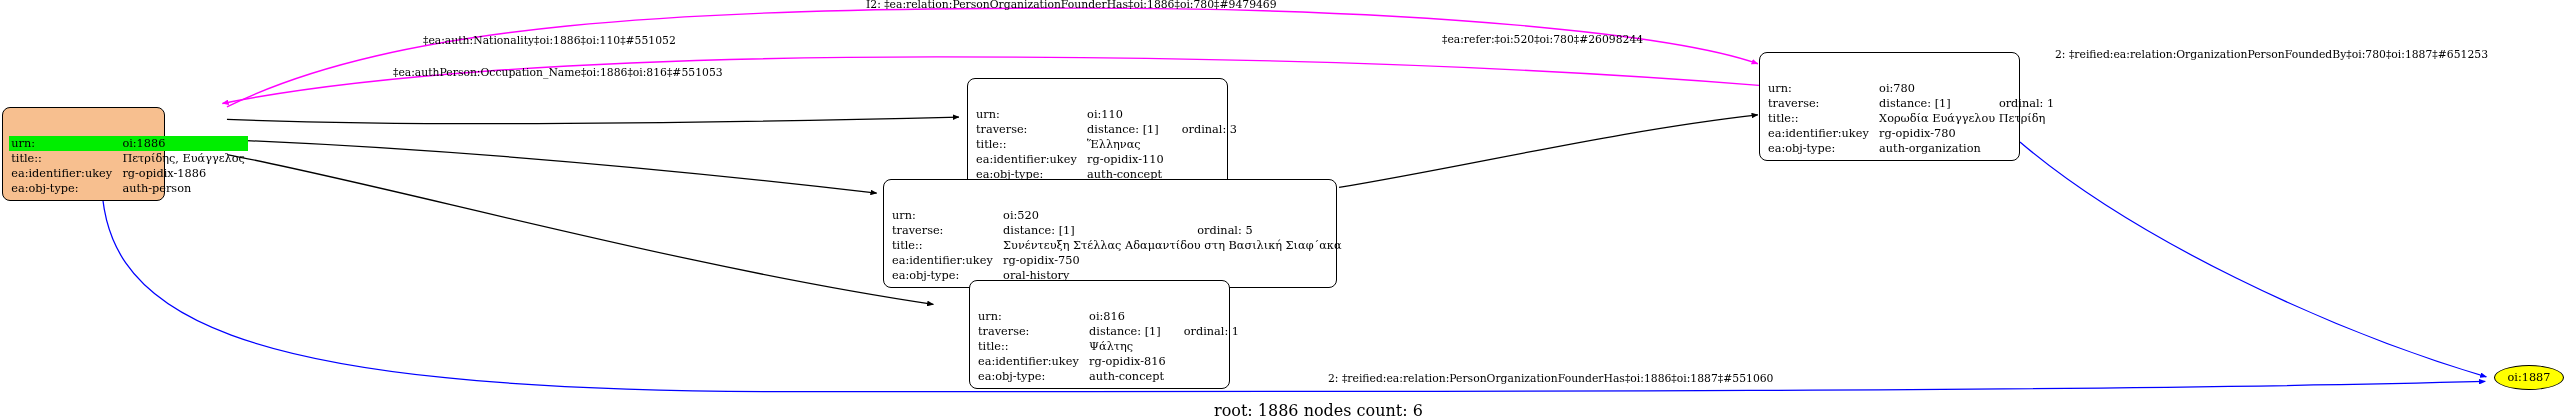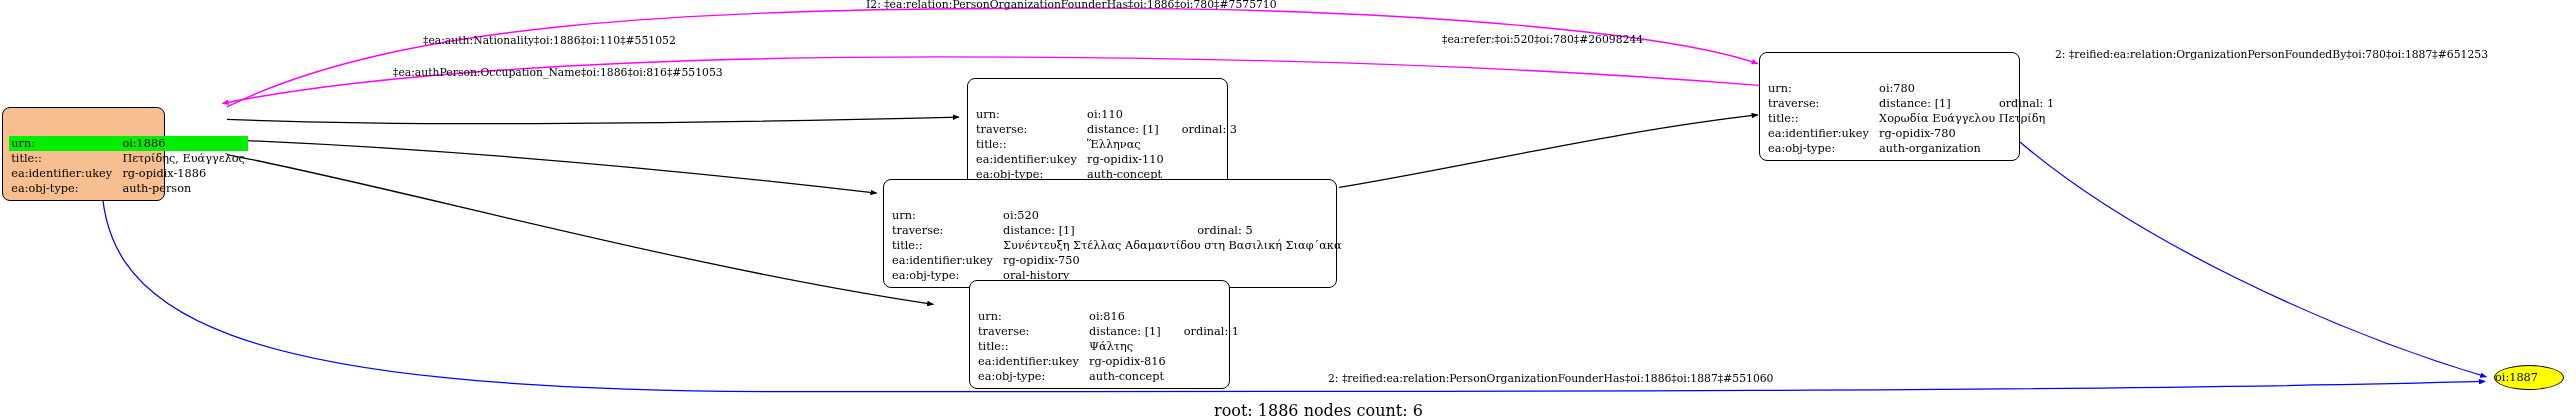--- a/index.html
+++ b/index.html
@@ -54,20 +54,21 @@
   }
   
   .ellipse-node {
     position: absolute;
     box-sizing: border-box;
     border: 1.1px solid #000000;
     border-radius: 50%;
     background: #ffff00;
     display: flex;
     align-items: center;
+    justify-content: center;
     font-size: 11.3px;
     color: #000000;
   }
   
   .edge-label {
     position: absolute;
     font-size: 10.8px;
     color: #000000;
     white-space: nowrap;
     line-height: 1;
@@ -107,21 +108,21 @@
 
     <path d="M 400,272 C 700,330 1200,470 1645,536" fill="none" stroke="#000000" stroke-width="2.2" marker-end="url(#arrow-black)"></path>
 
     <path d="M 2360,330 C 2600,290 2850,230 3098,202" fill="none" stroke="#000000" stroke-width="2.2" marker-end="url(#arrow-black)"></path>
 
     <path d="M 3560,250 C 3760,420 4100,580 4382,664" fill="none" stroke="#0000ff" stroke-width="2.2" marker-end="url(#arrow-blue)"></path>
 
     <path d="M 180,282 C 160,560 400,690 1400,690 C 2600,690 3700,690 4380,672" fill="none" stroke="#0000ff" stroke-width="2.2" marker-end="url(#arrow-blue)"></path>
   </svg>
 
-  <div class="edge-label" style="left:866px; top:0px;">I2: ‡ea:relation:PersonOrganizationFounderHas‡oi:1886‡oi:780‡#7575710</div>
+  <div class="edge-label" style="left:866px; top:0px;">I2: ‡ea:relation:PersonOrganizationFounderHas‡oi:1886‡oi:780‡#9479469</div>
 
 
   <div class="edge-label" style="left:423px; top:36px;">‡ea:auth:Nationality‡oi:1886‡oi:110‡#551052</div>
 
 
   <div class="edge-label" style="left:393px; top:68px;">‡ea:authPerson:Occupation_Name‡oi:1886‡oi:816‡#551053</div>
 
   <div class="edge-label" style="left:1442px; top:35px;">‡ea:refer:‡oi:520‡oi:780‡#26098244</div>
 
   <div class="edge-label" style="left:2055px; top:50px;">2: ‡reified:ea:relation:OrganizationPersonFoundedBy‡oi:780‡oi:1887‡#651253</div>

